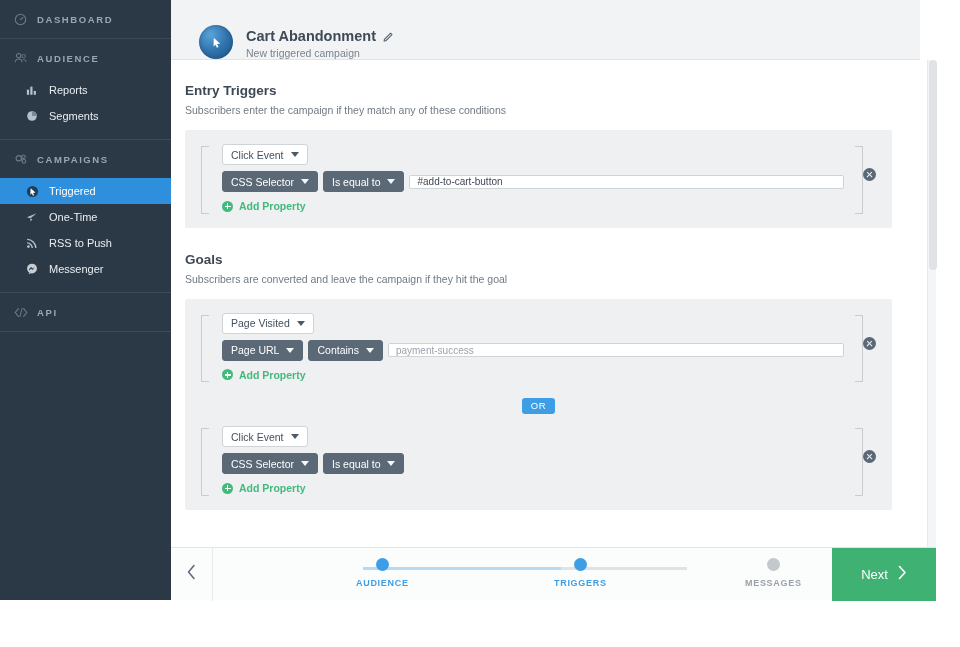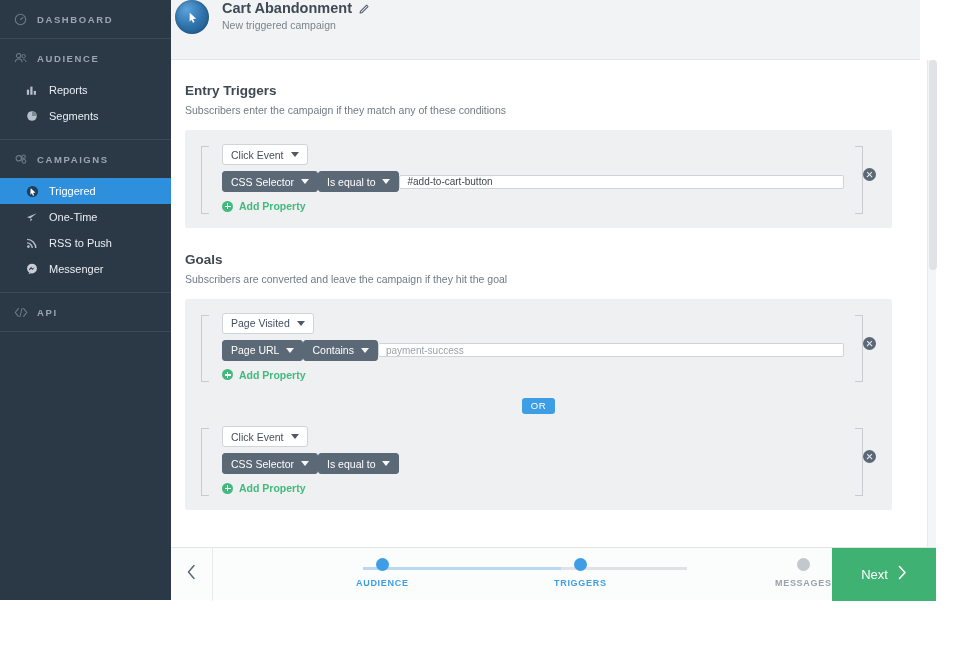--- a/index.html
+++ b/index.html
@@ -79,22 +79,22 @@
     background: #e0e2e5;
     border-radius: 4px;
   }
 
   
   .header {
     position: absolute; left: 0; top: 0;
     width: 749px; height: 60px;
     background: #f1f3f4;
     border-bottom: 1px solid #e2e5e7;
-    display: flex; align-items: flex-start;
-    padding-left: 4px;
+    display: flex; align-items: flex-end;
+    padding-left: 28px;
   }
   .avatar {
     width: 34px; height: 34px; border-radius: 50%;
     background: radial-gradient(circle at 34% 28%, #5aa3da 0%, #2f72ab 52%, #1d5585 100%);
     display: flex; align-items: center; justify-content: center;
     flex: 0 0 34px;
     box-shadow: inset 0 0 4px rgba(0,0,0,.25);
   }
   .header-texts { margin-left: 13px; }
   .header-title {
@@ -162,21 +162,21 @@
   }
   .caret {
     margin-left: 7px;
     width: 0; height: 0;
     border-left: 4px solid transparent;
     border-right: 4px solid transparent;
     border-top: 5px solid currentColor;
     opacity: .95;
   }
   .row2 {
-    display: flex; align-items: center; margin-top: 6px;
+    display: flex; align-items: center; gap: 5px; margin-top: 6px;
   }
   .val-input {
     flex: 1 1 auto;
     height: 14px;
     background: #ffffff;
     border: 1px solid #cfd4d8;
     border-radius: 2px;
     font-size: 10px;
     color: #3e4854;
     padding: 0 7px;
@@ -564,21 +564,21 @@
       <div class="steps-line-done"></div>
 
       <div class="step active" style="left:143px">
         <span class="step-dot"></span>
         <span class="step-label">AUDIENCE</span>
       </div>
       <div class="step active" style="left:341px">
         <span class="step-dot"></span>
         <span class="step-label">TRIGGERS</span>
       </div>
-      <div class="step" style="left:562px">
+      <div class="step" style="left:532px">
         <span class="step-dot"></span>
         <span class="step-label">MESSAGES</span>
       </div>
     </div>
 
     <div class="next-btn">
       <span>Next</span>
       <span>
         <svg width="10" height="15" viewBox="0 0 10 15">
             <path d="M2.5 1.5 L8 7.5 L2.5 13.5" fill="none" stroke="#ffffff" stroke-width="1.6" stroke-linecap="round" stroke-linejoin="round"></path>

